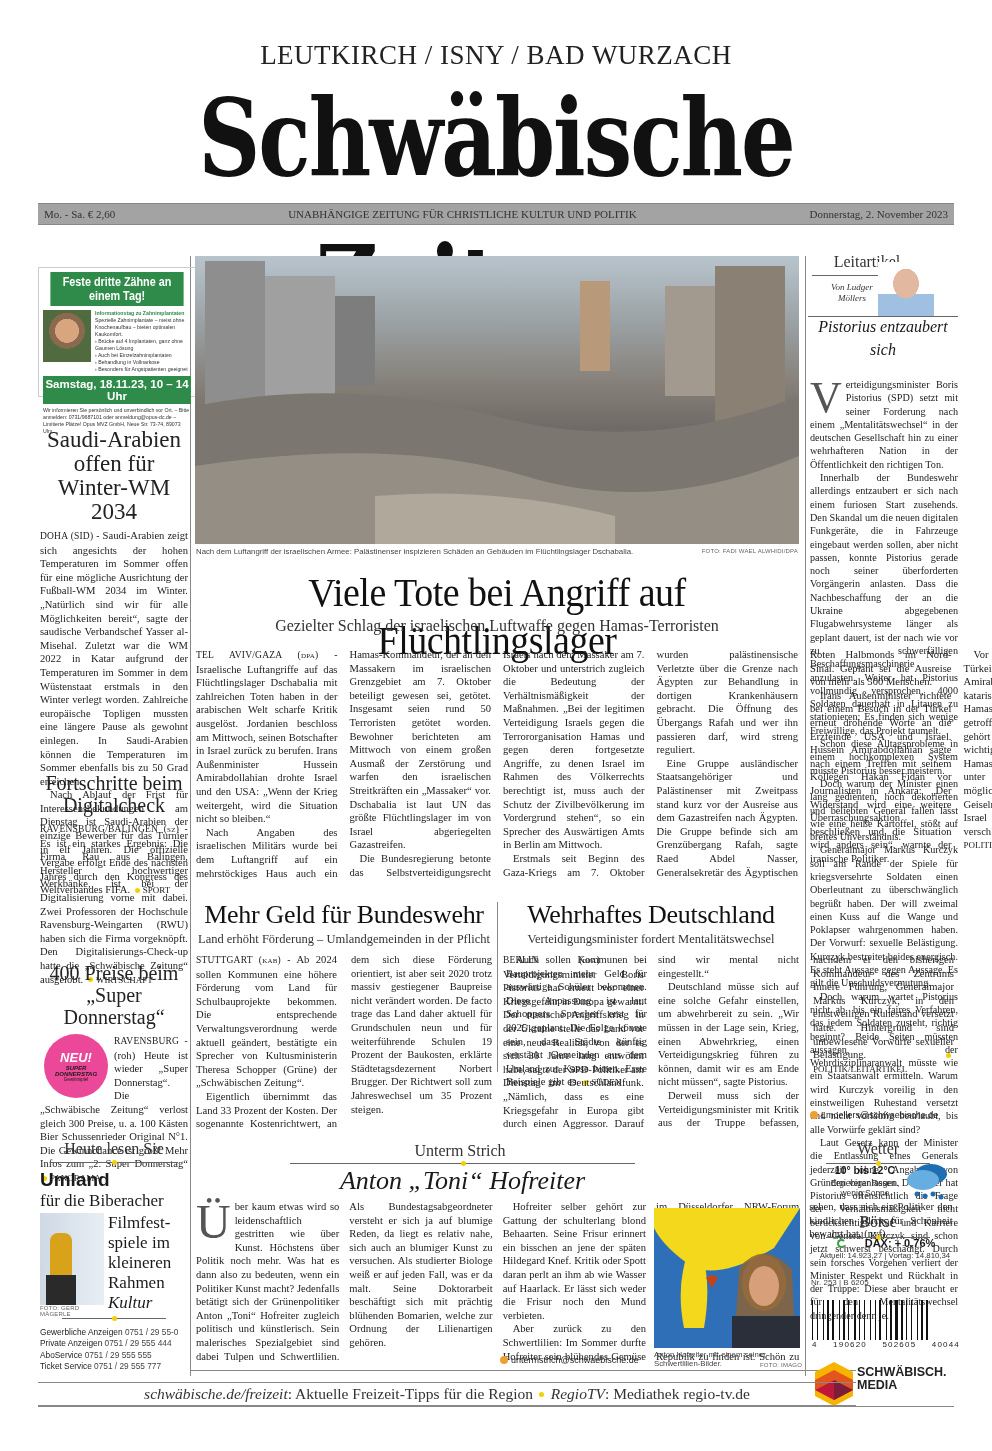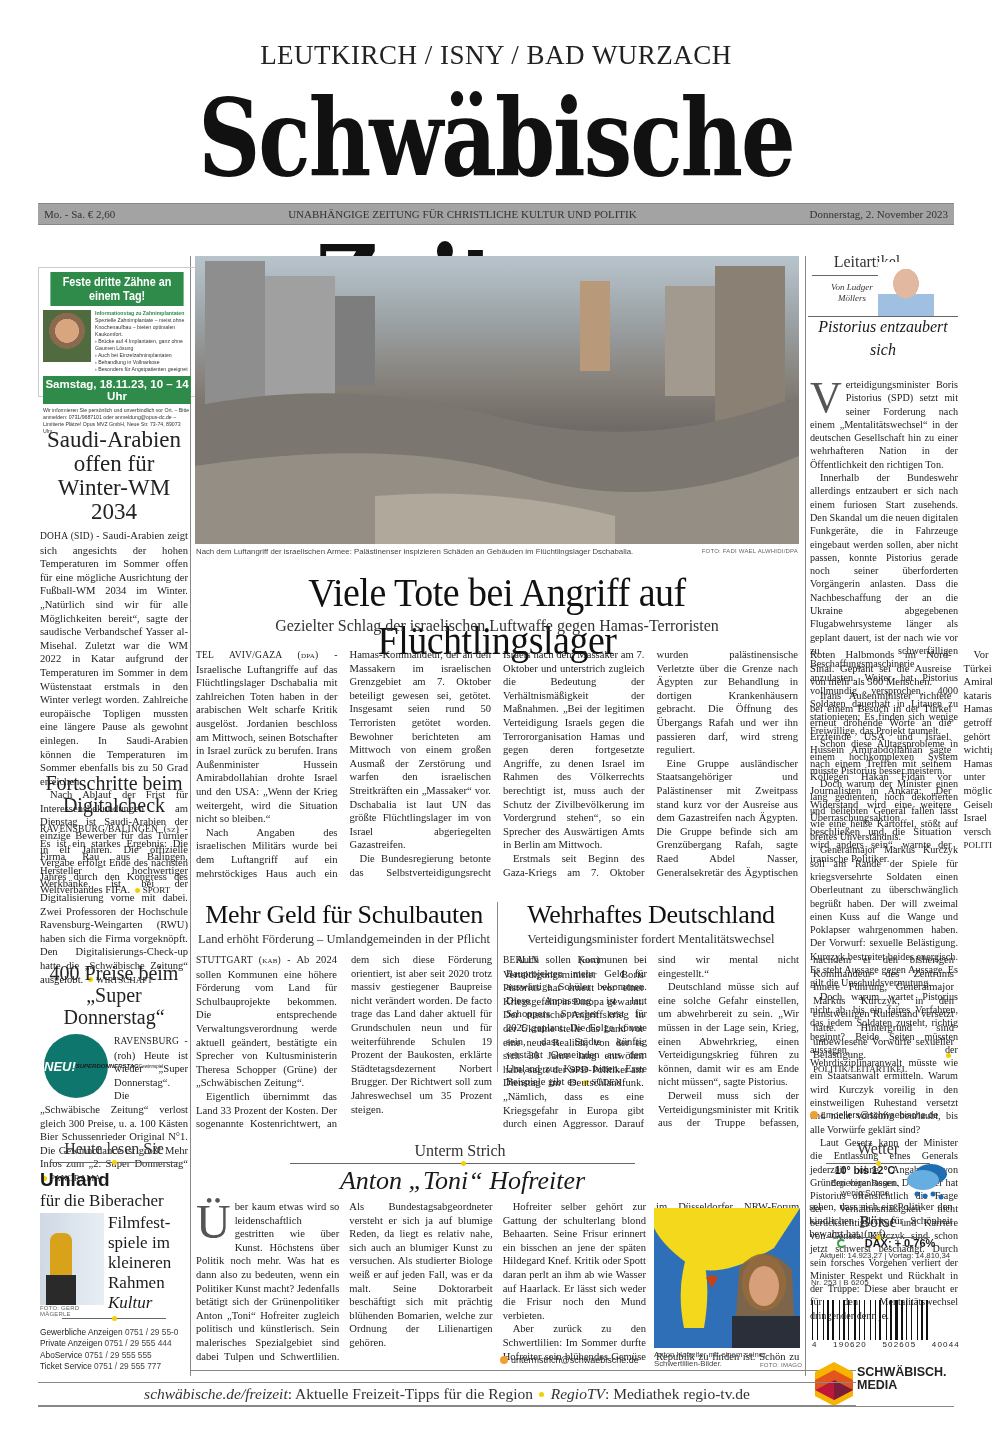--- a/index.html
+++ b/index.html
@@ -97,21 +97,21 @@
 
 <div class="abs" style="left:40px;top:772px;width:148px">
   <div class="h-left" style="font-size:20px;line-height:22px">Fortschritte beim Digitalcheck</div>
   <div class="body" style="margin-top:6px">
     <p><span class="dateline">RAVENSBURG/BALINGEN (sz) -</span> <span>Es ist ein starkes Ergebnis: Die Firma Rau aus Balingen, Hersteller hochwertiger Werkbänke, ist bei der Digitalisierung vorne mit dabei. Zwei Professoren der Hochschule Ravensburg-Weingarten (RWU) haben sich die Firma vorgeknöpft. Den Digitalisierungs-Check-up hatte die „Schwäbische Zeitung“ ausgelobt.</span> <span class="dot"></span><span class="tag">WIRTSCHAFT</span></p>
   </div>
 </div>
 
 <div class="abs" style="left:40px;top:962px;width:148px">
   <div class="h-left" style="font-size:20px;line-height:22px">400 Preise beim „Super Donnerstag“</div>
-  <div style="float:left;width:64px;height:64px;margin:6px 6px 0 4px;border-radius:50%;background:#0f766e;display:flex;flex-direction:row;align-items:center;justify-content:flex-start;font-family:'Liberation Sans',sans-serif;">
+  <div style="float:left;width:64px;height:64px;margin:6px 6px 0 4px;border-radius:50%;background:#ec4899;display:flex;flex-direction:column;align-items:center;justify-content:center;font-family:'Liberation Sans',sans-serif;">
     <span style="color:#fff;font-weight:bold;font-style:italic;font-size:13px">NEU!</span>
     <span style="font-size:6px;font-weight:bold;font-style:italic">SUPER</span>
     <span style="font-size:6px;font-weight:bold;font-style:italic">DONNERSTAG</span>
     <span style="font-size:4.5px">Gewinnspiel</span>
   </div>
   <div class="body" style="margin-top:6px">
     <p><span class="dateline">RAVENSBURG -</span> <span>(roh) Heute ist wieder „Super Donnerstag“. Die „Schwäbische Zeitung“ verlost gleich 300 Preise, u. a. 100 Kästen Bier Schussenrieder Original N°1. Die Gewinnchance ist groß! Mehr Infos zum „2. Super Donnerstag“</span> <span class="dot"></span><span class="tag">PANORAMA</span></p>
   </div>
 </div>
 
@@ -173,21 +173,21 @@
   <p><span class="dateline">TEL AVIV/GAZA (dpa) -</span> <span>Israelische Luftangriffe auf das Flüchtlingslager Dschabalia mit zahlreichen Toten haben in der arabischen Welt scharfe Kritik ausgelöst. Jordanien beschloss am Mittwoch, seinen Botschafter in Israel zurück zu berufen. Irans Außenminister Hussein Amirabdollahian drohte Israel und den USA: „Wenn der Krieg weitergeht, wird die Situation nicht so bleiben.“</span></p>
   <p>Nach Angaben des israelischen Militärs wurde bei dem Luftangriff auf ein mehrstöckiges Haus auch ein Hamas-Kommandeur, der an den Massakern im israelischen Grenzgebiet am 7. Oktober beteiligt gewesen sei, getötet. Insgesamt seien rund 50 Terroristen getötet worden. Bewohner berichteten am Mittwoch von einem großen Ausmaß der Zerstörung und warfen den israelischen Streitkräften ein „Massaker“ vor. Dschabalia ist laut UN das größte Flüchtlingslager im von Israel abgeriegelten Gazastreifen.</p>
   <p>Die Bundesregierung betonte das Selbstverteidigungsrecht Israels nach dem Massaker am 7. Oktober und unterstrich zugleich die Bedeutung der Verhältnismäßigkeit der Maßnahmen. „Bei der legitimen Verteidigung Israels gegen die Terrororganisation Hamas und gegen deren fortgesetzte Angriffe, zu denen Israel im Rahmen des Völkerrechts berechtigt ist, muss auch der Schutz der Zivilbevölkerung im Vordergrund stehen“, so ein Sprecher des Auswärtigen Amts in Berlin am Mittwoch.</p>
   <p>Erstmals seit Beginn des Gaza-Kriegs am 7. Oktober wurden palästinensische Verletzte über die Grenze nach Ägypten zur Behandlung in dortigen Krankenhäusern gebracht. Die Öffnung des Übergangs Rafah und wer ihn passieren darf, wird streng reguliert.</p>
   <p>Eine Gruppe ausländischer Staatsangehöriger und Palästinenser mit Zweitpass stand kurz vor der Ausreise aus dem Gazastreifen nach Ägypten. Die Gruppe befinde sich am Grenzübergang Rafah, sagte Raed Abdel Nasser, Generalsekretär des Ägyptischen Roten Halbmonds im Nord-Sinai. Geplant sei die Ausreise von mehr als 500 Menschen.</p>
   <p>Irans Außenminister richtete bei einem Besuch in der Türkei erneut drohende Worte an die Erzfeinde USA und Israel. Hussein Amirabdollahian sagte nach einem Treffen mit seinem Kollegen Hakan Fidan vor Journalisten in Ankara: „Der Widerstand wird eine weitere Überraschungsaktion beschließen und die Situation wird anders sein“, warnte der iranische Politiker.</p>
   <p><span>Vor seinem Besuch in der Türkei hatte sich Amirabdollahian in der katarischen Hauptstadt Doha mit Hamas-Chef Ismail Hanija getroffen. Das Golfemirat Katar gehört seit etwa 15 Jahren zu den wichtigsten Unterstützern der Hamas. Katar vermittelt derzeit unter anderem bei einer möglichen Freilassung von Geiseln, die von Terroristen aus Israel in den Gazastreifen verschleppt worden sind.</span> <span class="tag">POLITIK</span></p>
 </div>
 
 <div class="abs" style="left:196px;top:900px;width:296px">
-  <div class="h2">Mehr Geld für Schulbauten</div>
+  <div class="h2">Mehr Geld für Bundeswehr</div>
   <div class="h2sub" style="margin-top:2px">Land erhöht Förderung – Umlandgemeinden in der Pflicht</div>
   <div class="body cols2" style="margin-top:6px;height:178px;column-fill:auto">
     <p><span class="dateline">STUTTGART (kab) -</span> <span>Ab 2024 sollen Kommunen eine höhere Förderung vom Land für Schulbauprojekte bekommen. Die entsprechende Verwaltungsverordnung werde aktuell geändert, bestätigte ein Sprecher von Kultusministerin Theresa Schopper (Grüne) der „Schwäbischen Zeitung“.</span></p>
     <p>Eigentlich übernimmt das Land 33 Prozent der Kosten. Der sogenannte Kostenrichtwert, an dem sich diese Förderung orientiert, ist aber seit 2020 trotz massiv gestiegener Baupreise nicht verändert worden. De facto trage das Land daher aktuell für Grundschulen neun und für weiterführende Schulen 19 Prozent der Baukosten, erklärte Städtetagsdezernent Norbert Brugger. Der Richtwert soll zum Jahreswechsel um 35 Prozent steigen.</p>
     <p><span>Auch sollen Kommunen bei Bauprojekten mehr Geld für auswärtige Schüler bekommen. Diese Anpassung ist laut Schoppers Sprecher erst für 2025 geplant. Die Folge könnte sein, dass Städte künftig verstärkt Gemeinden aus dem Umland zur Kasse bitten. Erste Beispiele gibt es.</span> <span class="dot"></span><span class="tag">SÜDEN</span></p>
   </div>
 </div>
 
 <div class="abs" style="left:503px;top:900px;width:296px">
   <div class="h2">Wehrhaftes Deutschland</div>

